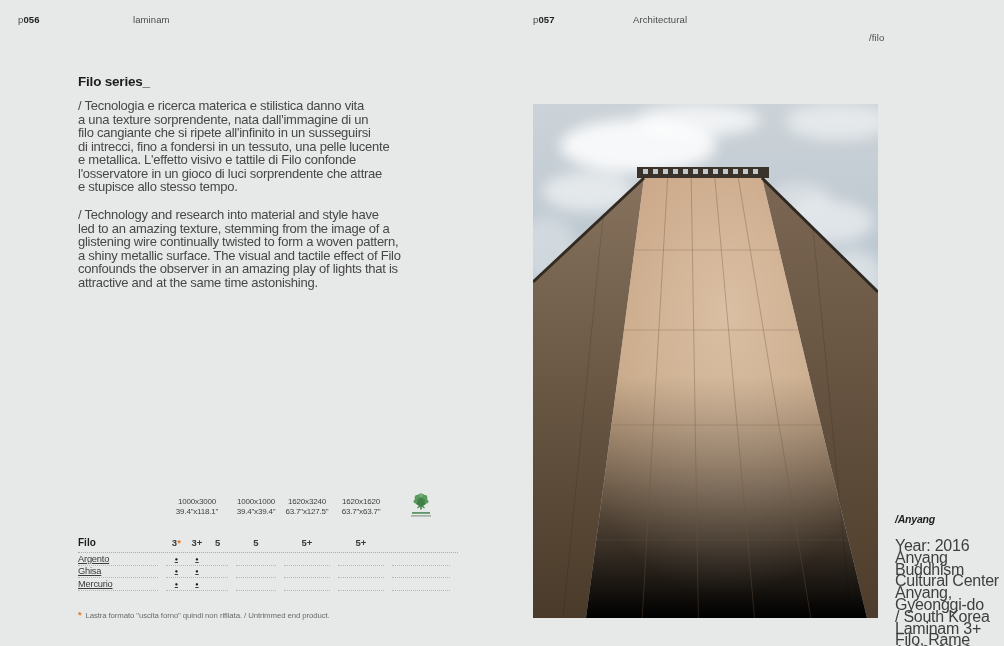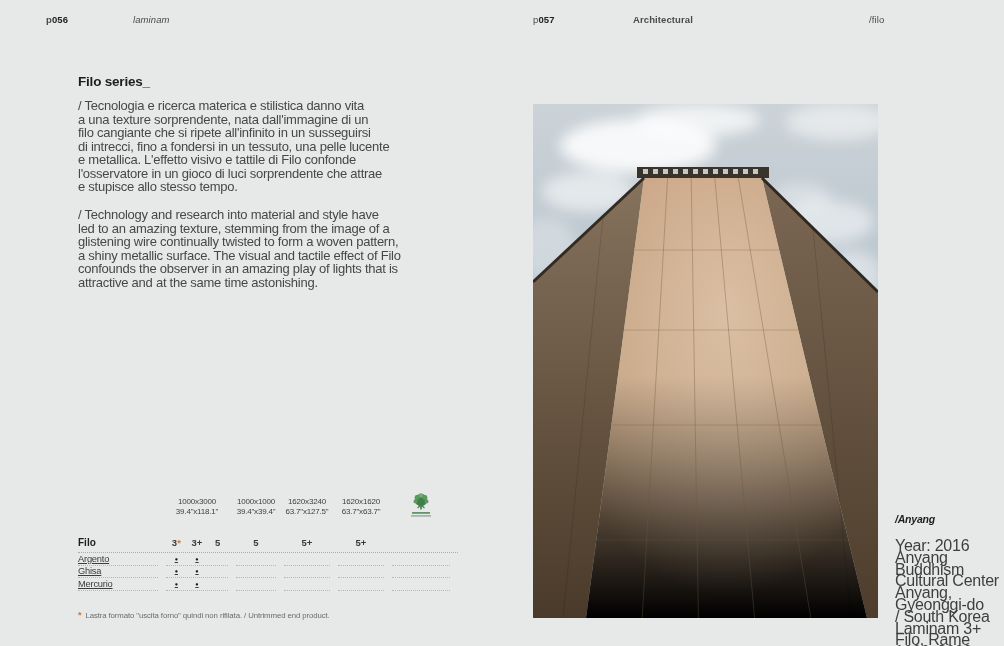--- a/index.html
+++ b/index.html
@@ -4,25 +4,25 @@
 <style>
   html,body{margin:0;padding:0;}
   body{background:#d8dbda;font-family:"Liberation Sans",sans-serif;}
   .spread{
     position:relative;width:1004px;height:646px;background:#e7e9e8;
     overflow:hidden;color:#3c3c3b;
   }
   
   .hdr{position:absolute;top:14px;font-size:9.5px;color:#4a4a49;letter-spacing:.1px;}
   .hdr b{color:#222;}
-  .hdr-p056{left:46px;font-weight:bold;}
-  .hdr-brand{left:133px;font-style:italic;}
+  .hdr-p056{left:18px;}
+  .hdr-brand{left:133px;}
   .hdr-p057{left:533px;}
-  .hdr-section{left:633px;font-weight:bold;}
-  .hdr-series{left:869px;}
+  .hdr-section{left:633px;}
+  .hdr-series{left:869px;margin-top:18px;}
   
   .title{
     position:absolute;left:78px;top:74px;font-size:13.5px;font-weight:bold;
     color:#1d1d1b;letter-spacing:-.2px;
   }
   .para{
     position:absolute;left:78px;width:356px;font-size:13px;line-height:13.5px;
     color:#474746;letter-spacing:-.25px;white-space:pre-line;
   }
   .para-it{top:99px;}

